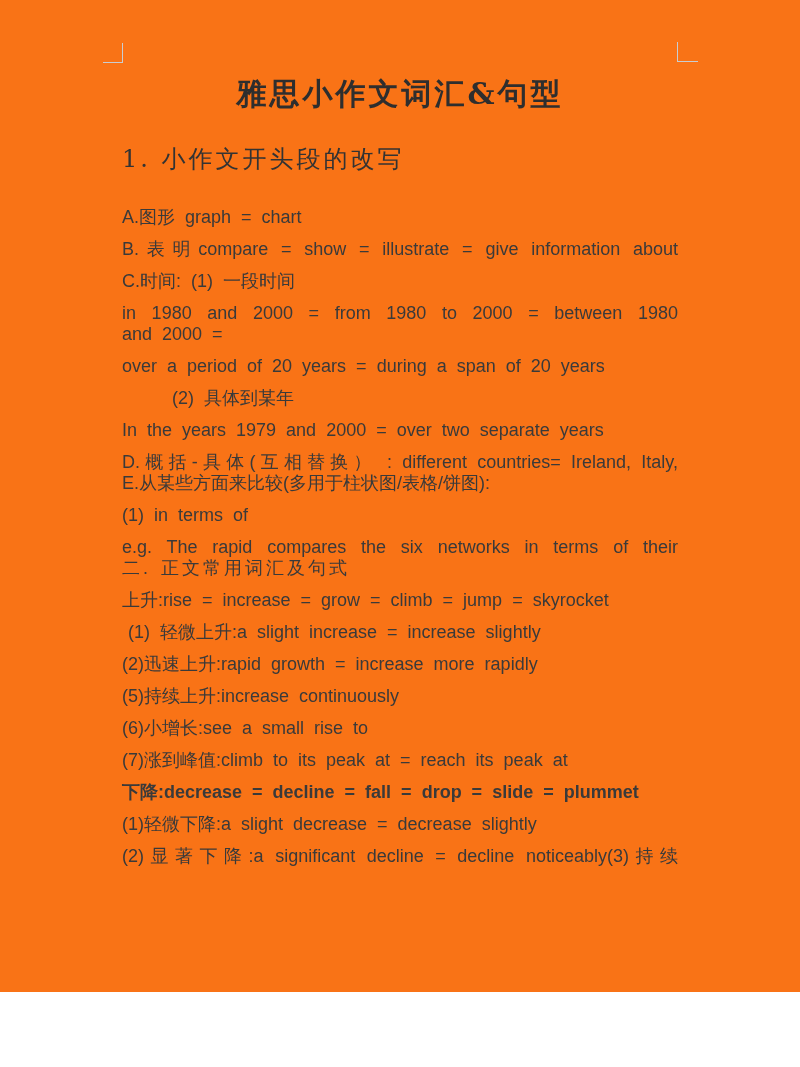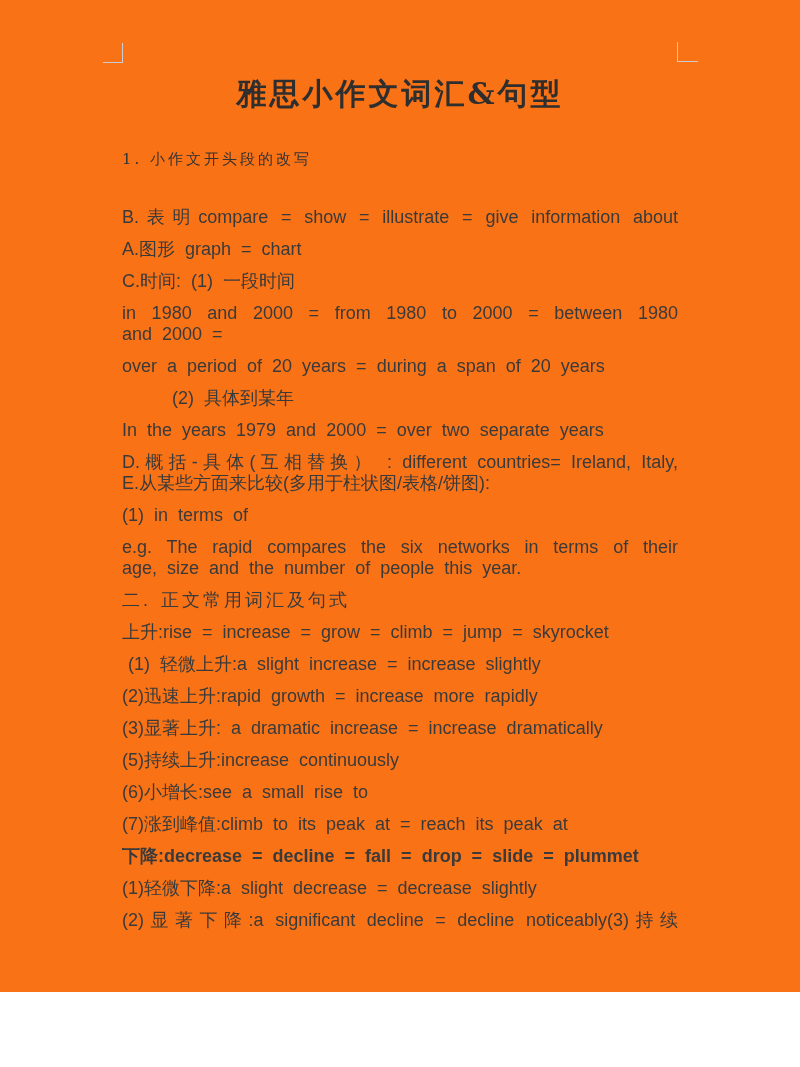--- a/index.html
+++ b/index.html
@@ -30,21 +30,21 @@
     font-size: 30px;
     font-weight: bold;
     line-height: 38px;
     text-align: center;
     letter-spacing: 3px;
     color: #2e2e2e;
     margin: 0 0 0 0;
   }
   .sec-heading {
     font-family: "DejaVu Serif", serif;
-    font-size: 15px;
+    font-size: 24px;
     font-weight: 500;
     line-height: 24px;
     letter-spacing: 3px;
     color: #333333;
     margin: 34px 0 36px 0;
   }
   .line {
     font-size: 18px;
     line-height: 21px;
     margin: 0 0 11px 0;
@@ -76,45 +76,43 @@
   <div class="crop crop-tr"></div>
   <div class="crop crop-bl"></div>
   <div class="crop crop-br"></div>
 
   <div class="content">
 
     <div class="doc-title">雅思小作文词汇&amp;句型</div>
 
     <div class="sec-heading">1. 小作文开头段的改写</div>
 
+    <div class="line">A.图形 graph = chart</div>
     <div class="line stretch">B.表明compare = show = illustrate = give information about</div>
-    <div class="line">A.图形 graph = chart</div>
     <div class="line">C.时间: (1) 一段时间</div>
 
     <div class="line stretch wrap-first">in 1980 and 2000 = from 1980 to 2000 = between 1980</div>
     <div class="line">and 2000 =</div>
 
     <div class="line">over a period of 20 years = during a span of 20 years</div>
     <div class="line indent-lg">(2) 具体到某年</div>
     <div class="line">In the years 1979 and 2000 = over two separate years</div>
 
     <div class="line stretch wrap-first">D.概括-具体(互相替换） : different countries= Ireland, Italy,</div>
 
     <div class="line">E.从某些方面来比较(多用于柱状图/表格/饼图):</div>
     <div class="line">(1) in terms of</div>
 
     <div class="line stretch wrap-first">e.g. The rapid compares the six networks in terms of their</div>
-    <div class="line">age, size and the number of people this year.</div>
 
     <div class="line cn-heading">二. 正文常用词汇及句式</div>
 
     <div class="line">上升:rise = increase = grow = climb = jump = skyrocket</div>
     <div class="line indent-sm">(1) 轻微上升:a slight increase = increase slightly</div>
     <div class="line">(2)迅速上升:rapid growth = increase more rapidly</div>
-    <div class="line">(3)显著上升: a dramatic increase = increase dramatically</div>
     <div class="line">(5)持续上升:increase continuously</div>
     <div class="line">(6)小增长:see a small rise to</div>
     <div class="line">(7)涨到峰值:climb to its peak at = reach its peak at</div>
 
     <div class="line gap-before">下降:decrease = decline = fall = drop = slide = plummet</div>
     <div class="line">(1)轻微下降:a slight decrease = decrease slightly</div>
     <div class="line stretch">(2)显著下降:a significant decline = decline noticeably(3)持续</div>
 
   </div>
 </div>

